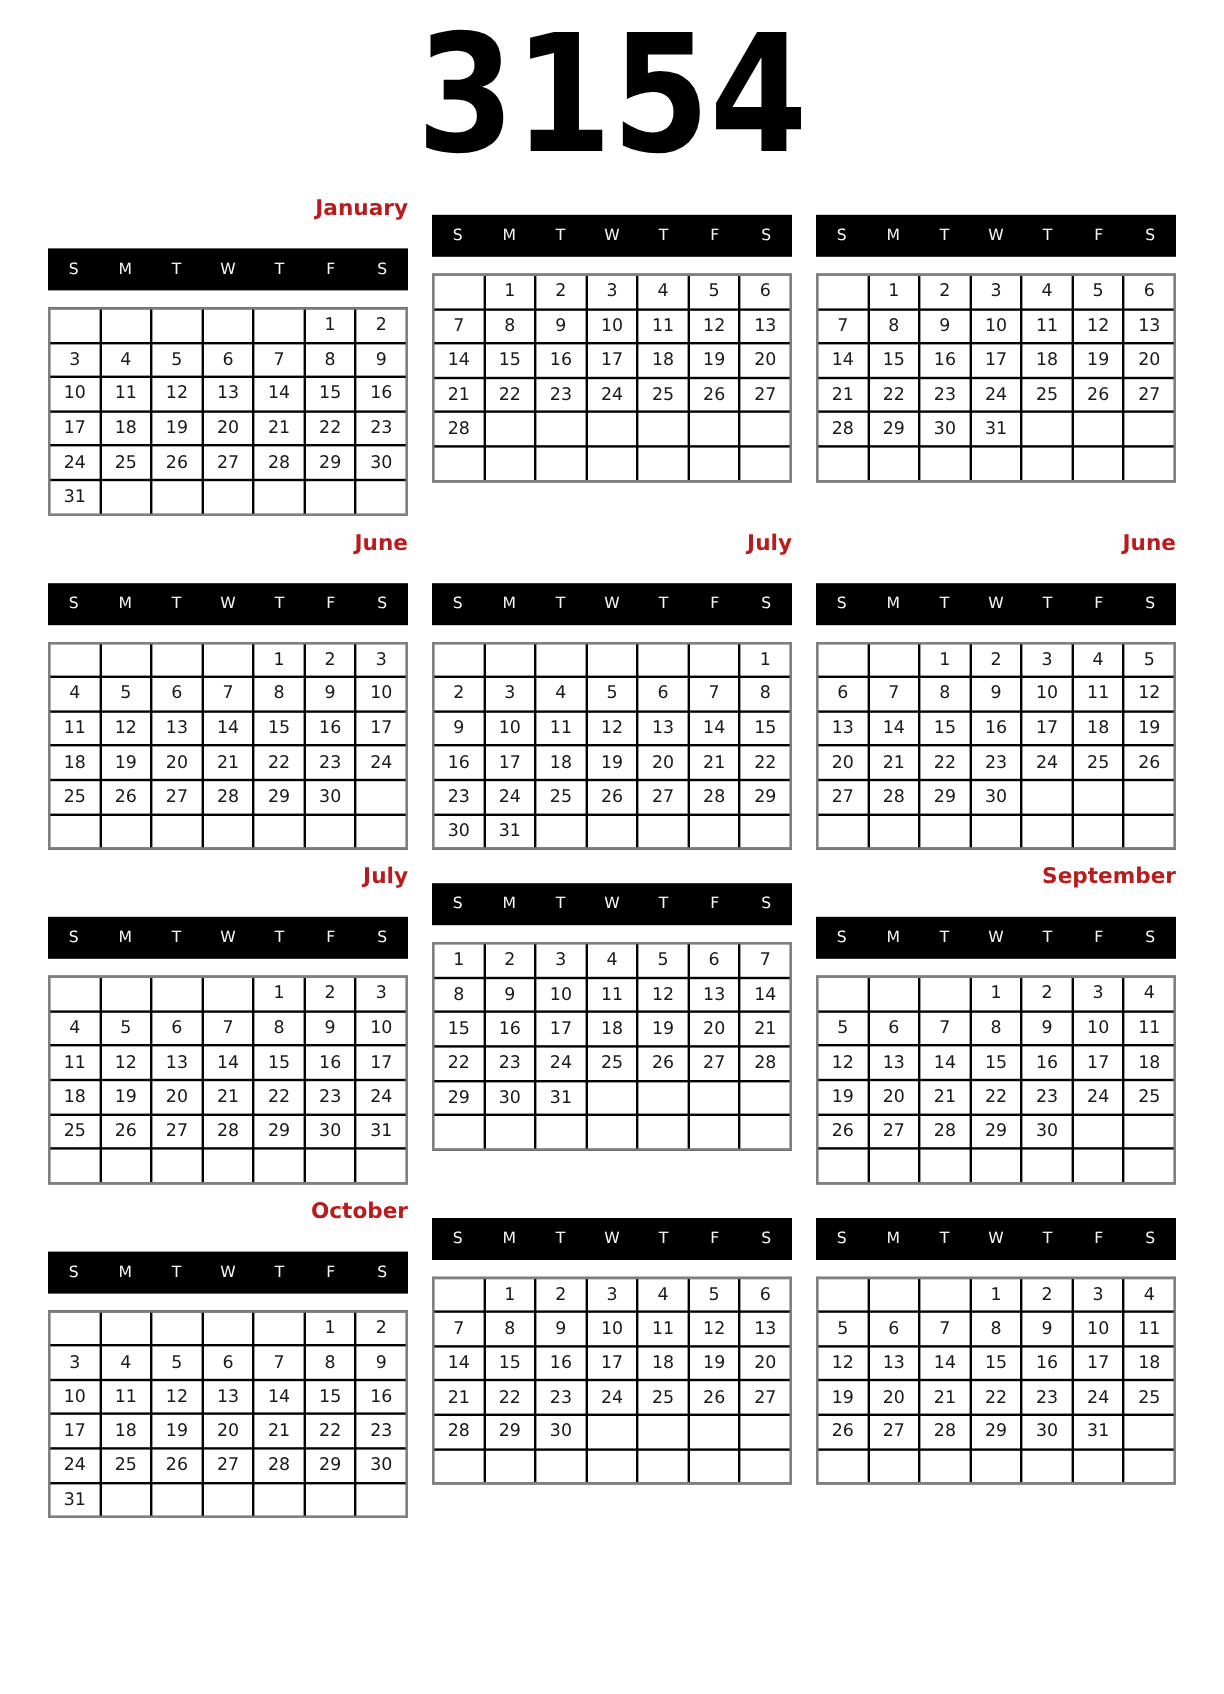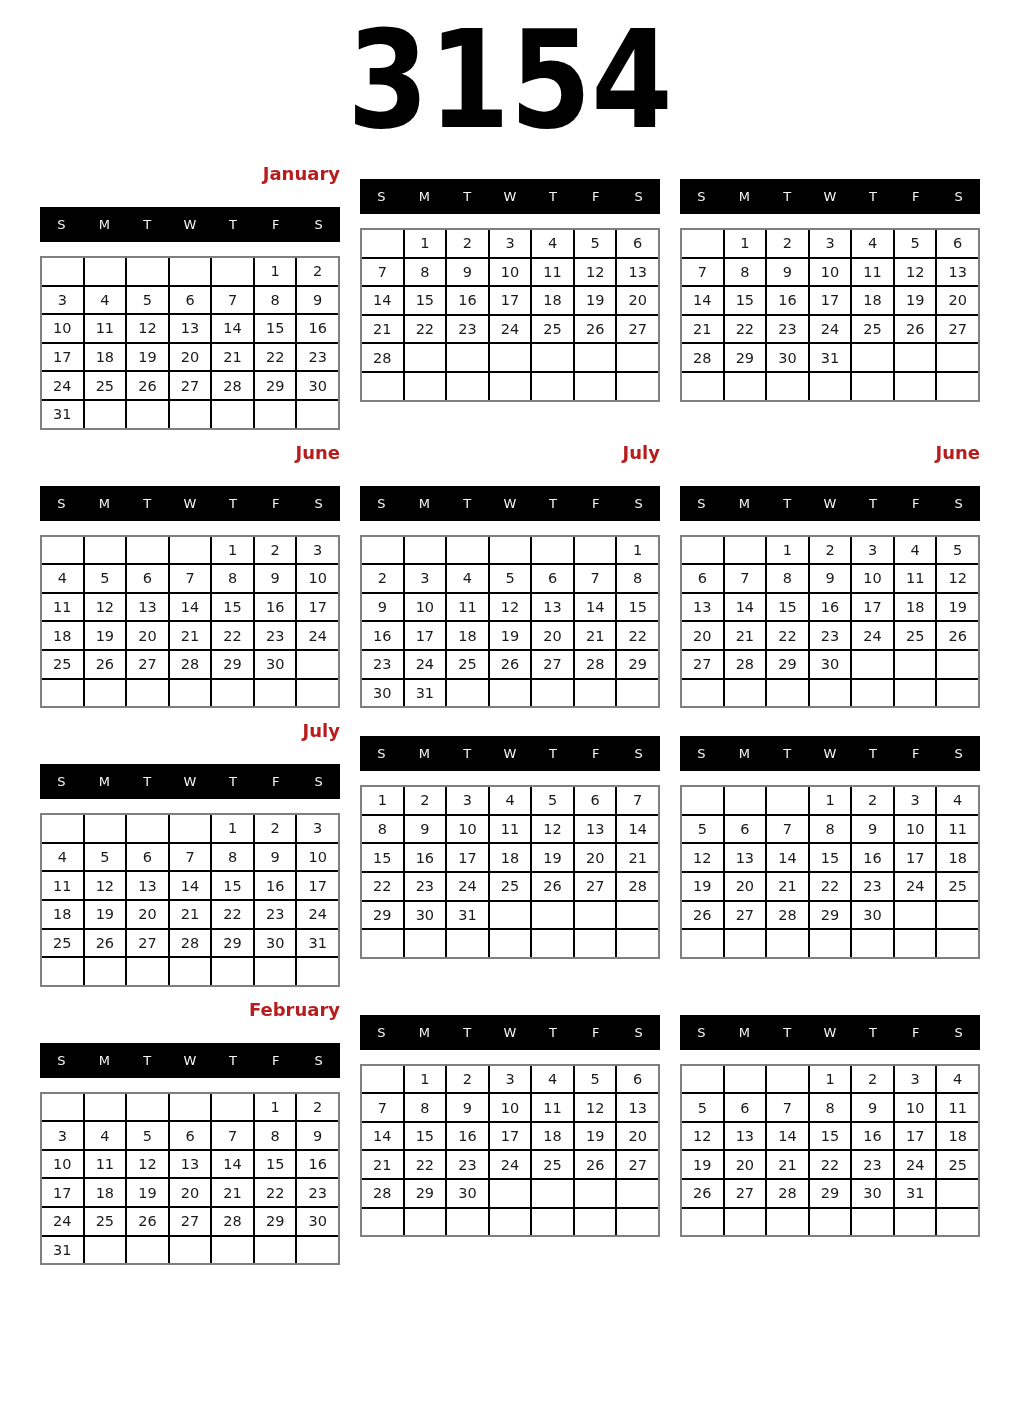--- a/index.html
+++ b/index.html
@@ -522,77 +522,78 @@
           <div class="day-cell"></div>
           <div class="day-cell"></div>
           <div class="day-cell"></div>
           <div class="day-cell"></div>
           <div class="day-cell"></div>
           <div class="day-cell"></div>
         </div>
   </section>
 
   <section class="month">
-    <div class="weekday-bar">
-          <span class="weekday-letter">S</span>
-          <span class="weekday-letter">M</span>
-          <span class="weekday-letter">T</span>
-          <span class="weekday-letter">W</span>
-          <span class="weekday-letter">T</span>
-          <span class="weekday-letter">F</span>
-          <span class="weekday-letter">S</span>
-        </div>
-    <div class="day-grid">
-          <div class="day-cell"></div>
-          <div class="day-cell"></div>
-          <div class="day-cell"></div>
-          <div class="day-cell">1</div>
-          <div class="day-cell">2</div>
-          <div class="day-cell">3</div>
-          <div class="day-cell">4</div>
-          <div class="day-cell">5</div>
-          <div class="day-cell">6</div>
-          <div class="day-cell">7</div>
-          <div class="day-cell">8</div>
-          <div class="day-cell">9</div>
-          <div class="day-cell">10</div>
-          <div class="day-cell">11</div>
-          <div class="day-cell">12</div>
-          <div class="day-cell">13</div>
-          <div class="day-cell">14</div>
-          <div class="day-cell">15</div>
-          <div class="day-cell">16</div>
-          <div class="day-cell">17</div>
-          <div class="day-cell">18</div>
-          <div class="day-cell">19</div>
-          <div class="day-cell">20</div>
-          <div class="day-cell">21</div>
-          <div class="day-cell">22</div>
-          <div class="day-cell">23</div>
-          <div class="day-cell">24</div>
-          <div class="day-cell">25</div>
-          <div class="day-cell">26</div>
-          <div class="day-cell">27</div>
-          <div class="day-cell">28</div>
-          <div class="day-cell">29</div>
-          <div class="day-cell">30</div>
-          <div class="day-cell"></div>
-          <div class="day-cell"></div>
-          <div class="day-cell"></div>
-          <div class="day-cell"></div>
-          <div class="day-cell"></div>
-          <div class="day-cell"></div>
-          <div class="day-cell"></div>
-          <div class="day-cell"></div>
-          <div class="day-cell"></div>
-        </div>
-  </section>
-
-  <section class="month">
-    <h2 class="month-name">February</h2>
+    <h2 class="month-name">September</h2>
+    <div class="weekday-bar">
+          <span class="weekday-letter">S</span>
+          <span class="weekday-letter">M</span>
+          <span class="weekday-letter">T</span>
+          <span class="weekday-letter">W</span>
+          <span class="weekday-letter">T</span>
+          <span class="weekday-letter">F</span>
+          <span class="weekday-letter">S</span>
+        </div>
+    <div class="day-grid">
+          <div class="day-cell"></div>
+          <div class="day-cell"></div>
+          <div class="day-cell"></div>
+          <div class="day-cell">1</div>
+          <div class="day-cell">2</div>
+          <div class="day-cell">3</div>
+          <div class="day-cell">4</div>
+          <div class="day-cell">5</div>
+          <div class="day-cell">6</div>
+          <div class="day-cell">7</div>
+          <div class="day-cell">8</div>
+          <div class="day-cell">9</div>
+          <div class="day-cell">10</div>
+          <div class="day-cell">11</div>
+          <div class="day-cell">12</div>
+          <div class="day-cell">13</div>
+          <div class="day-cell">14</div>
+          <div class="day-cell">15</div>
+          <div class="day-cell">16</div>
+          <div class="day-cell">17</div>
+          <div class="day-cell">18</div>
+          <div class="day-cell">19</div>
+          <div class="day-cell">20</div>
+          <div class="day-cell">21</div>
+          <div class="day-cell">22</div>
+          <div class="day-cell">23</div>
+          <div class="day-cell">24</div>
+          <div class="day-cell">25</div>
+          <div class="day-cell">26</div>
+          <div class="day-cell">27</div>
+          <div class="day-cell">28</div>
+          <div class="day-cell">29</div>
+          <div class="day-cell">30</div>
+          <div class="day-cell"></div>
+          <div class="day-cell"></div>
+          <div class="day-cell"></div>
+          <div class="day-cell"></div>
+          <div class="day-cell"></div>
+          <div class="day-cell"></div>
+          <div class="day-cell"></div>
+          <div class="day-cell"></div>
+          <div class="day-cell"></div>
+        </div>
+  </section>
+
+  <section class="month">
+    <h2 class="month-name">October</h2>
     <div class="weekday-bar">
           <span class="weekday-letter">S</span>
           <span class="weekday-letter">M</span>
           <span class="weekday-letter">T</span>
           <span class="weekday-letter">W</span>
           <span class="weekday-letter">T</span>
           <span class="weekday-letter">F</span>
           <span class="weekday-letter">S</span>
         </div>
     <div class="day-grid">

